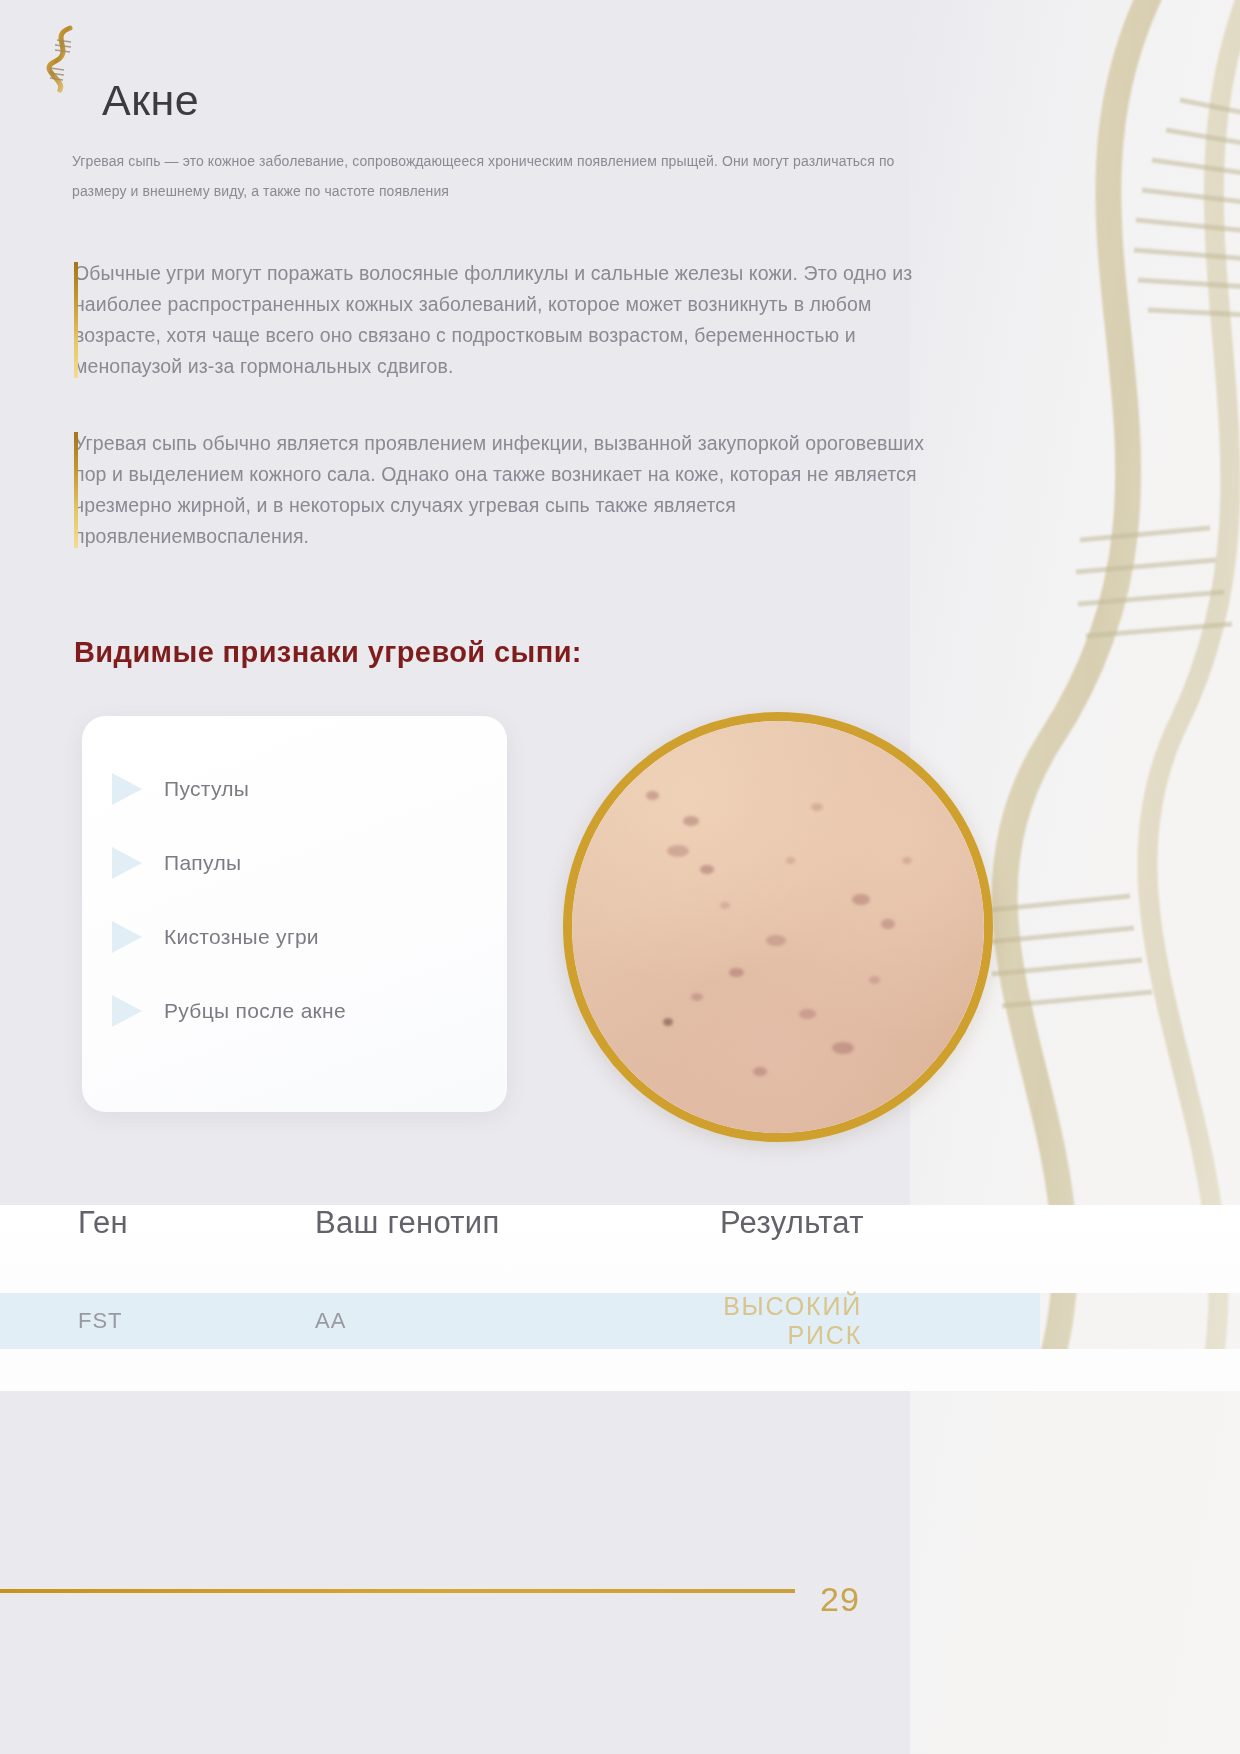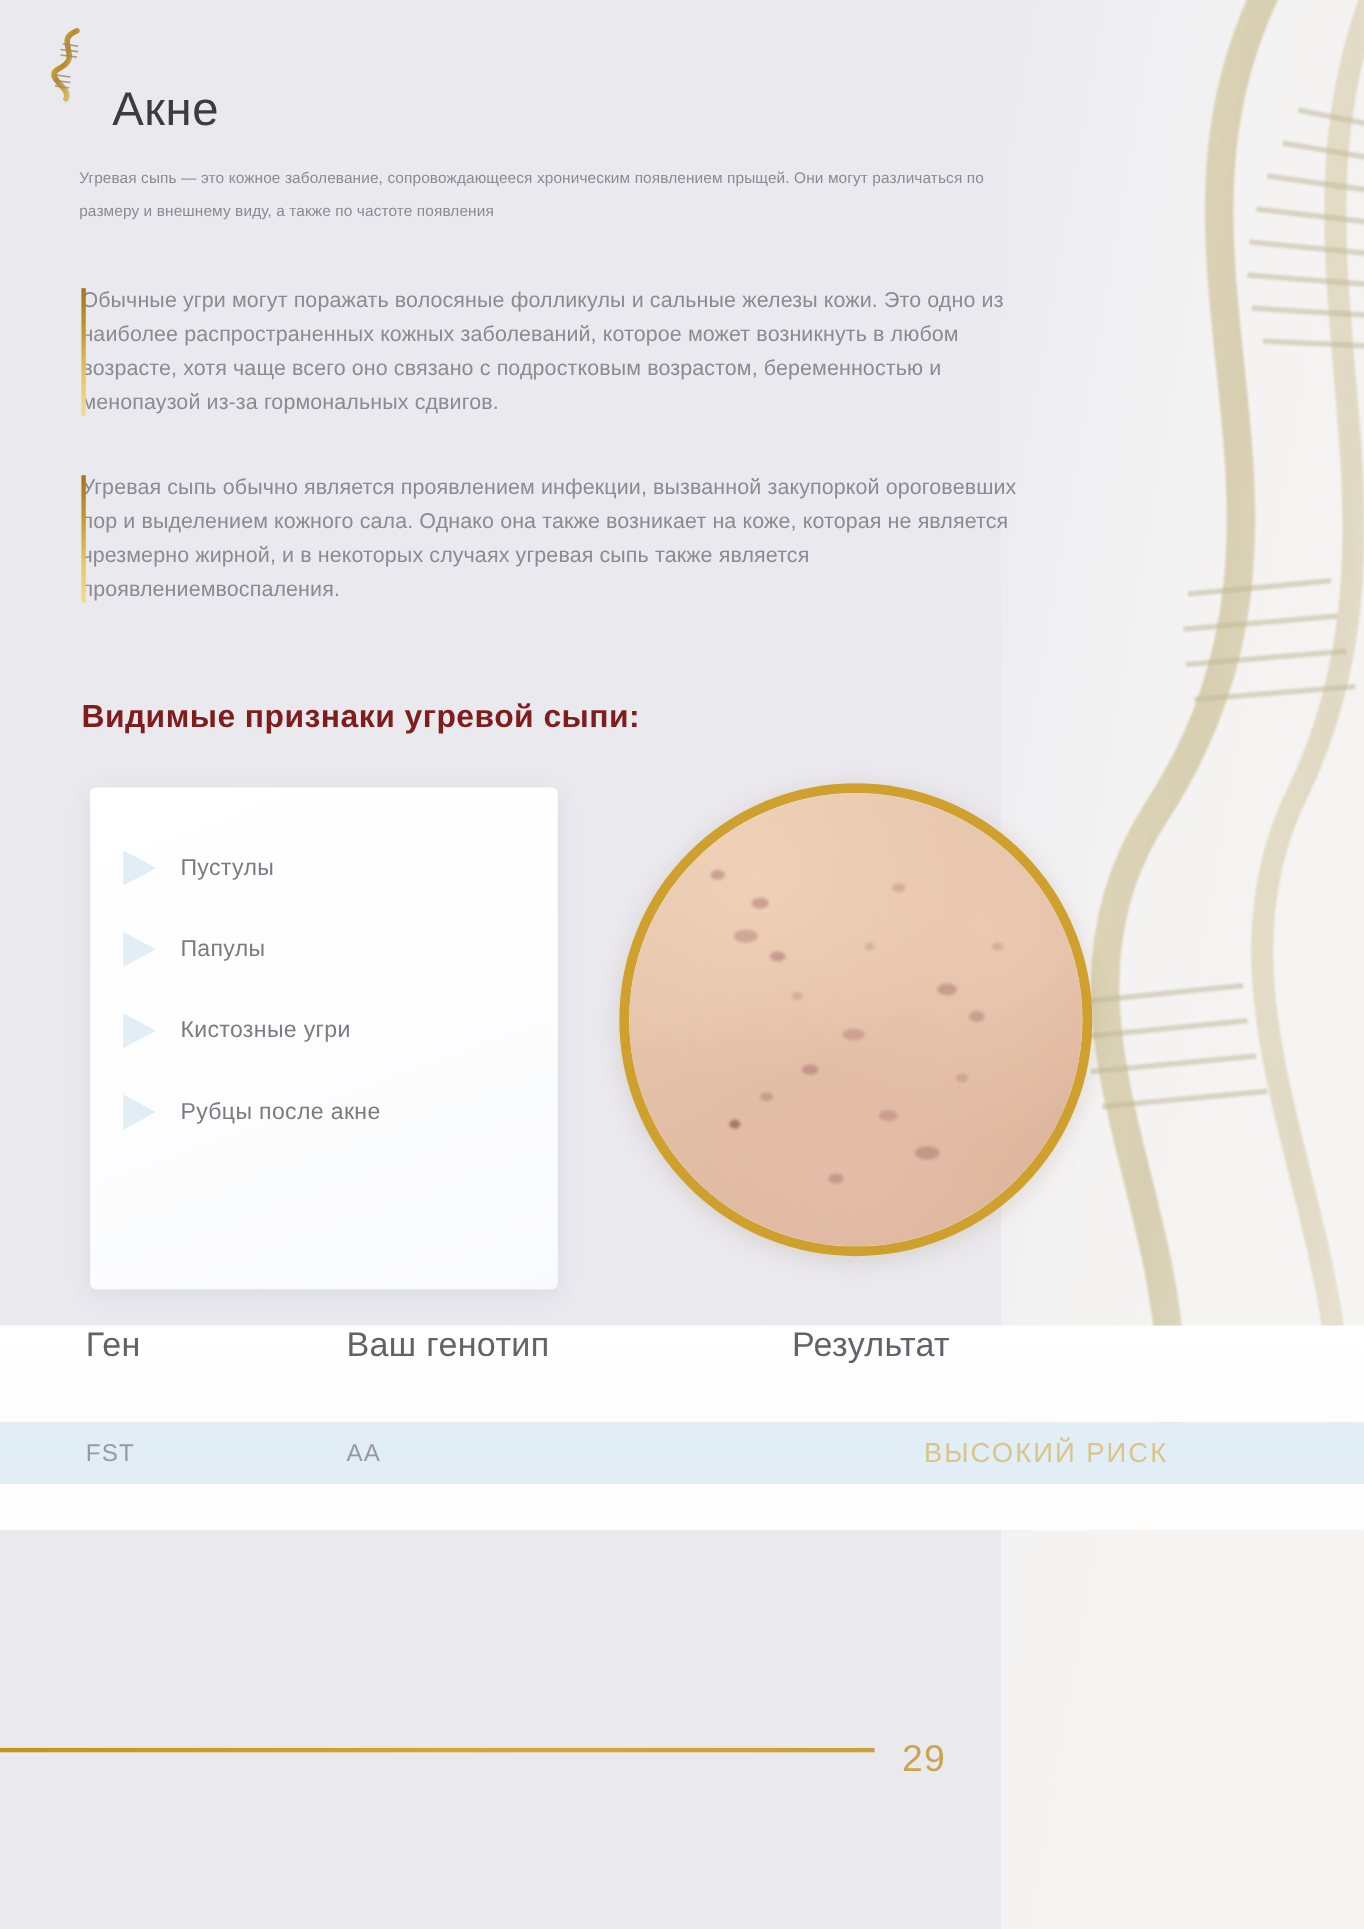--- a/index.html
+++ b/index.html
@@ -72,23 +72,23 @@
 
   .section-heading {
     position:absolute; left:74px; top:636px;
     font-size:29px; font-weight:700; letter-spacing:.4px;
     color:#7f1d1d;
   }
 
   
   .sym-card {
     position:absolute; left:82px; top:716px;
-    width:425px; height:456px;
+    width:425px; height:396px;
     background:linear-gradient(160deg,#ffffff 0%,#fdfdfe 55%,#f9fafc 100%);
-    border-radius:5px;
+    border-radius:24px;
     box-shadow:0 5px 22px rgba(90,90,110,.09);
     padding:36px 0 11px 0;
   }
   .sym-item {
     display:flex; align-items:center;
     height:74px;
     padding-left:30px;
   }
   .sym-bullet {
     width:0; height:0;
@@ -129,21 +129,21 @@
   
   .table-zone {
     position:absolute; left:0; top:1205px; width:1240px; height:185px;
   }
   .tbl-head {
     position:absolute; left:0; top:0; width:1240px; height:88px;
     background:linear-gradient(180deg,#ffffff 0%,#fdfdfd 100%);
     display:flex; 
   }
   .tbl-row {
-    position:absolute; left:0; top:88px; width:1240px; height:56px;
+    position:absolute; left:0; top:88px; width:1040px; height:56px;
     background:#e2eef5;
     display:flex; align-items:center;
   }
   .tbl-after {
     position:absolute; left:0; top:144px; width:1240px; height:42px;
     background:#fdfdfd;
   }
   .c1 { width:315px; padding-left:78px; flex:none; }
   .c2 { width:405px; flex:none; }
   .c3 { flex:1; }

